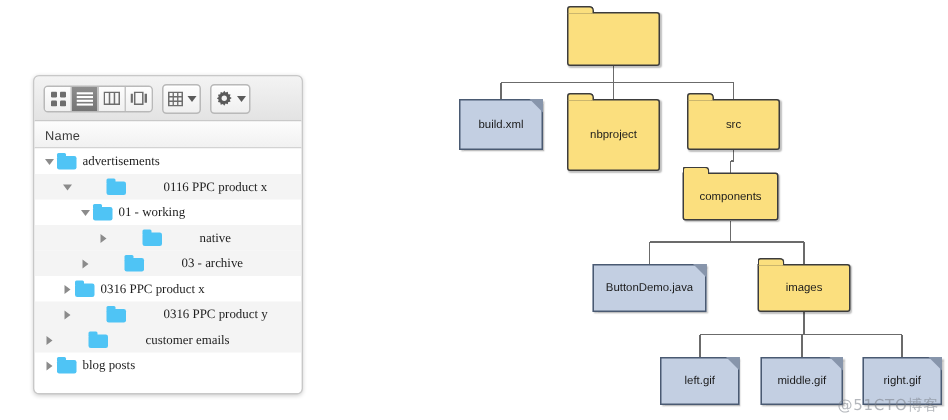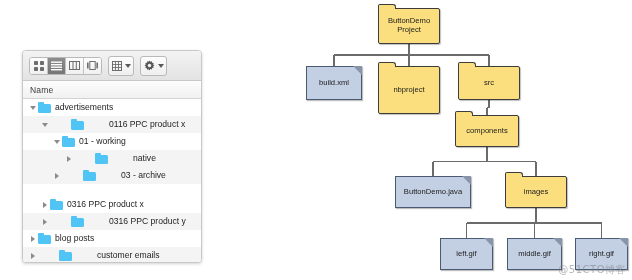--- a/index.html
+++ b/index.html
@@ -145,21 +145,21 @@
     background: #4fc4f5;
     border-radius: 1.5px 1.5px 1.5px 1.5px;
   }
   .folder-ico .tab {
     position: absolute;
     left: 0; top: 0px;
     width: 6px; height: 3px;
     background: #4fc4f5;
     border-radius: 1px 1px 0 0;
   }
-  .row-label { line-height: 1; }
+  .row-label { line-height: 1; font-family: Liberation Serif, serif; }
 
   
   #tree-diagram {
     position: absolute;
     left: 300px;
     top: 0;
     width: 332px;
     height: 280px;
   }
   #tree-svg { display: block; }
@@ -328,59 +328,59 @@
       <div class="file-row stripe" style="padding-left: 28px;">
         <div class="disclosure">
           <span class="tri-right"></span>
         </div>
         <div class="folder-ico">
           <span class="tab"></span>
           <span class="body"></span>
         </div>
         <span class="row-label">03 - archive</span>
       </div>
-      <div class="file-row" style="padding-left: 16px; margin-top: 12px;">
+      <div class="file-row" style="padding-left: 16px;">
         <div class="disclosure">
           <span class="tri-right"></span>
         </div>
         <div class="folder-ico">
           <span class="tab"></span>
           <span class="body"></span>
         </div>
         <span class="row-label">0316 PPC product x</span>
       </div>
       <div class="file-row stripe" style="padding-left: 16px;">
         <div class="disclosure">
           <span class="tri-right"></span>
         </div>
         <div class="folder-ico">
           <span class="tab"></span>
           <span class="body"></span>
         </div>
         <span class="row-label">0316 PPC product y</span>
       </div>
+      <div class="file-row stripe" style="padding-left: 4px;">
+        <div class="disclosure">
+          <span class="tri-right"></span>
+        </div>
+        <div class="folder-ico">
+          <span class="tab"></span>
+          <span class="body"></span>
+        </div>
+        <span class="row-label">customer emails</span>
+      </div>
       <div class="file-row" style="padding-left: 4px;">
         <div class="disclosure">
           <span class="tri-right"></span>
         </div>
         <div class="folder-ico">
           <span class="tab"></span>
           <span class="body"></span>
         </div>
         <span class="row-label">blog posts</span>
-      </div>
-      <div class="file-row stripe" style="padding-left: 4px;">
-        <div class="disclosure">
-          <span class="tri-right"></span>
-        </div>
-        <div class="folder-ico">
-          <span class="tab"></span>
-          <span class="body"></span>
-        </div>
-        <span class="row-label">customer emails</span>
       </div>
     </div>
 </div>
 
 <div id="tree-diagram">
   <svg id="tree-svg" width="332" height="280">
       <line x1="109" y1="44" x2="109" y2="55" stroke="#6b6b6b" stroke-width="1.2" shape-rendering="crispEdges"></line>
       <line x1="34" y1="55" x2="189" y2="55" stroke="#6b6b6b" stroke-width="1.2" shape-rendering="crispEdges"></line>
       <line x1="34" y1="55" x2="34" y2="66" stroke="#6b6b6b" stroke-width="1.2" shape-rendering="crispEdges"></line>
       <line x1="109" y1="55" x2="109" y2="66" stroke="#6b6b6b" stroke-width="1.2" shape-rendering="crispEdges"></line>
@@ -394,21 +394,20 @@
       <line x1="236" y1="161.5" x2="236" y2="176" stroke="#6b6b6b" stroke-width="1.2" shape-rendering="crispEdges"></line>
       <line x1="236" y1="208" x2="236" y2="223" stroke="#6b6b6b" stroke-width="1.2" shape-rendering="crispEdges"></line>
       <line x1="166.5" y1="223" x2="301.5" y2="223" stroke="#6b6b6b" stroke-width="1.2" shape-rendering="crispEdges"></line>
       <line x1="166.5" y1="223" x2="166.5" y2="238" stroke="#6b6b6b" stroke-width="1.2" shape-rendering="crispEdges"></line>
       <line x1="234.5" y1="223" x2="234.5" y2="238" stroke="#6b6b6b" stroke-width="1.2" shape-rendering="crispEdges"></line>
       <line x1="301.5" y1="223" x2="301.5" y2="238" stroke="#6b6b6b" stroke-width="1.2" shape-rendering="crispEdges"></line>
     </svg>
   <div id="tree-nodes">
       <div class="node folder" style="left: 78px; top: 8px; width: 62px; height: 36px;">
         <span class="ftab"></span>
-        <span class="nlabel">ButtonDemo<br>Project</span>
       </div>
       <div class="node file" style="left: 6px; top: 66px; width: 56px; height: 34px; text-align: center;">
         <span class="corner"></span>
         <span class="nlabel">build.xml</span>
       </div>
       <div class="node folder" style="left: 78px; top: 66px; width: 62px; height: 48px;">
         <span class="ftab"></span>
         <span class="nlabel">nbproject</span>
       </div>
       <div class="node folder" style="left: 158px; top: 66px; width: 62px; height: 34px;">

